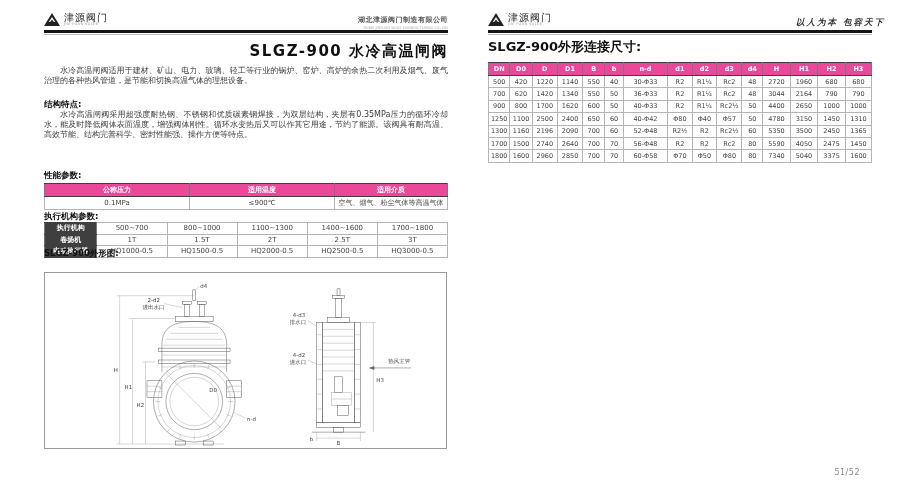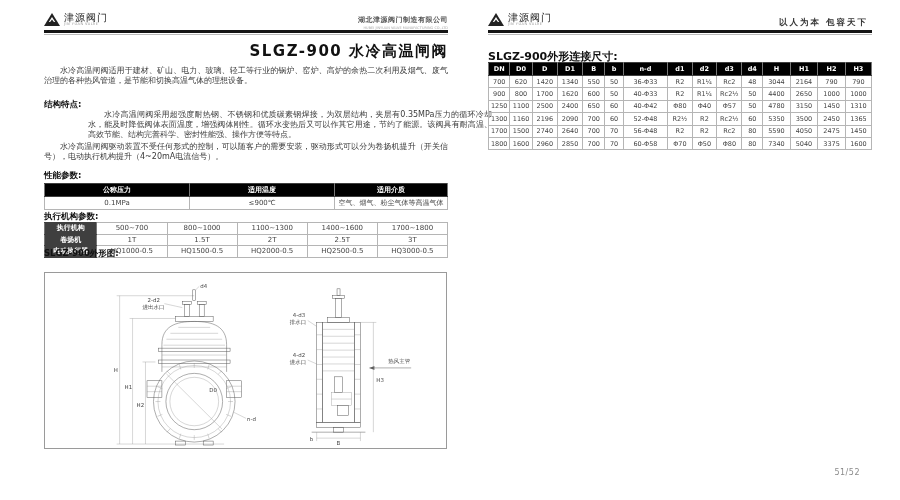--- a/index.html
+++ b/index.html
@@ -23,21 +23,21 @@
             font-size:15px; font-weight:bold; color:#111; letter-spacing:1.5px; }
   .para { position:absolute; left:44px; width:404px; font-size:8px; line-height:10px;
           color:#3a3a3a; text-align:justify; text-indent:2em; }
   .sec-head { position:absolute; left:44px; font-size:8.5px; font-weight:bold; color:#111; }
 
   table { border-collapse:collapse; table-layout:fixed; width:100%; }
   .ptable { position:absolute; left:44px; top:183px; width:404px; }
   .atable { position:absolute; left:44px; top:222px; width:404px; }
   .dtable { position:absolute; left:488px; top:62px; width:384px; }
   th, td { border:.7px solid #b5b5b5; text-align:center; overflow:hidden; white-space:nowrap; }
-  thead th { background:#000000; color:#fff; font-weight:bold; border-color:#3f3f3f #777 #3f3f3f #777; }
+  thead th { background:#ec4899; color:#fff; font-weight:bold; border-color:#3f3f3f #777 #3f3f3f #777; }
   .ptable th { font-size:7px; height:13px; }
   .ptable td { font-size:7px; height:13px; color:#444; }
   .ptable th:nth-child(1), .ptable td:nth-child(1){ width:36%;margin-left:27px; }
   .ptable th:nth-child(2), .ptable td:nth-child(2){ width:36%; }
   .ptable th:nth-child(3), .ptable td:nth-child(3){ width:28%; }
   .atable td { font-size:7px; height:11.5px; color:#444; }
   .atable td:first-child { background:#3f3f3f; color:#fff; font-weight:bold; width:13%; border-color:#3f3f3f #777; }
   .dtable th { font-size:6.5px; height:13px; }
   .dtable td { font-size:6.5px; height:12.4px; color:#444; }
   .dtable th:nth-child(1){width:5.6%} .dtable th:nth-child(2){width:5.8%}
@@ -79,22 +79,21 @@
     <div class="company-name">湖北津源阀门制造有限公司</div>
     <div class="company-sub">HUBEI JINYUAN VALVE MANUFACTURING CO.,LTD</div>
   </div>
   <div class="rule" style="left:44px; width:404px; top:30px;"></div>
 
   <div class="ltitle">SLGZ-900  水冷高温闸阀</div>
 
   <div class="para" style="top:66px;">水冷高温闸阀适用于建材、矿山、电力、玻璃、轻工等行业的锅炉、窑炉、高炉的余热二次利用及烟气、废气治理的各种热风管道，是节能和切换高温气体的理想设备。</div>
 
   <div class="sec-head" style="top:99px;">结构特点:</div>
-  <div class="para" style="top:110px;margin-left:44px;">水冷高温闸阀采用超强度耐热钢、不锈钢和优质碳素钢焊接，为双层结构，夹层有0.35MPa压力的循环冷却水，能及时降低阀体表面温度，增强阀体刚性。循环水变热后又可以作其它用途，节约了能源。该阀具有耐高温、高效节能、结构完善科学、密封性能强、操作方便等特点。</div>
-  <div class="para" style="top:142px;">水冷高温闸阀驱动装置不受任何形式的控制，可以随客户的需要安装，驱动形式可以分为卷扬机提升（开关信号），电动执行机构提升（4~20mA电流信号）。</div>
+  <div class="para" style="top:110px;">水冷高温闸阀采用超强度耐热钢、不锈钢和优质碳素钢焊接，为双层结构，夹层有0.35MPa压力的循环冷却水，能及时降低阀体表面温度，增强阀体刚性。循环水变热后又可以作其它用途，节约了能源。该阀具有耐高温、高效节能、结构完善科学、密封性能强、操作方便等特点。</div>
 
   <div class="sec-head" style="top:170px;">性能参数:</div>
   <table class="ptable">
       <thead>
         <tr>
           <th>公称压力</th>
           <th>适用温度</th>
           <th>适用介质</th>
         </tr>
       </thead>
@@ -287,24 +286,24 @@
     <svg class="logo-tri" viewBox="0 0 20 16">
       <polygon points="10,0 20,16 0,16" fill="#222"></polygon>
       <polygon points="10,5 14,11 6,11" fill="#fff"></polygon>
       <polygon points="10,8 16,16 4,16" fill="#222"></polygon>
     </svg>
     <div>
       <div class="logo-text">津源阀门</div>
       <div class="logo-sub">JIN YUAN VALVE</div>
     </div>
   </div>
-  <div class="slogan" style="right:32px; top:17px;">以人为本  包容天下</div>
+  <div class="slogan" style="right:15px; top:17px;font-style:italic;">以人为本  包容天下</div>
   <div class="rule" style="left:488px; width:384px; top:30px;"></div>
 
-  <div class="sec-head" style="left:488px; top:49px; font-size:11px;">SLGZ-900外形连接尺寸:</div>
+  <div class="sec-head" style="left:488px; top:38px; font-size:13px;">SLGZ-900外形连接尺寸:</div>
   <table class="dtable">
       <thead>
         <tr>
           <th>DN</th>
           <th>D0</th>
           <th>D</th>
           <th>D1</th>
           <th>B</th>
           <th>b</th>
           <th>n-d</th>
@@ -313,20 +312,37 @@
           <th>d3</th>
           <th>d4</th>
           <th>H</th>
           <th>H1</th>
           <th>H2</th>
           <th>H3</th>
         </tr>
       </thead>
       <tbody>
         <tr>
+          <td>500</td>
+          <td>420</td>
+          <td>1220</td>
+          <td>1140</td>
+          <td>550</td>
+          <td>40</td>
+          <td>30-Φ33</td>
+          <td>R2</td>
+          <td>R1¼</td>
+          <td>Rc2</td>
+          <td>48</td>
+          <td>2720</td>
+          <td>1960</td>
+          <td>680</td>
+          <td>680</td>
+        </tr>
+        <tr>
           <td>700</td>
           <td>620</td>
           <td>1420</td>
           <td>1340</td>
           <td>550</td>
           <td>50</td>
           <td>36-Φ33</td>
           <td>R2</td>
           <td>R1¼</td>
           <td>Rc2</td>

